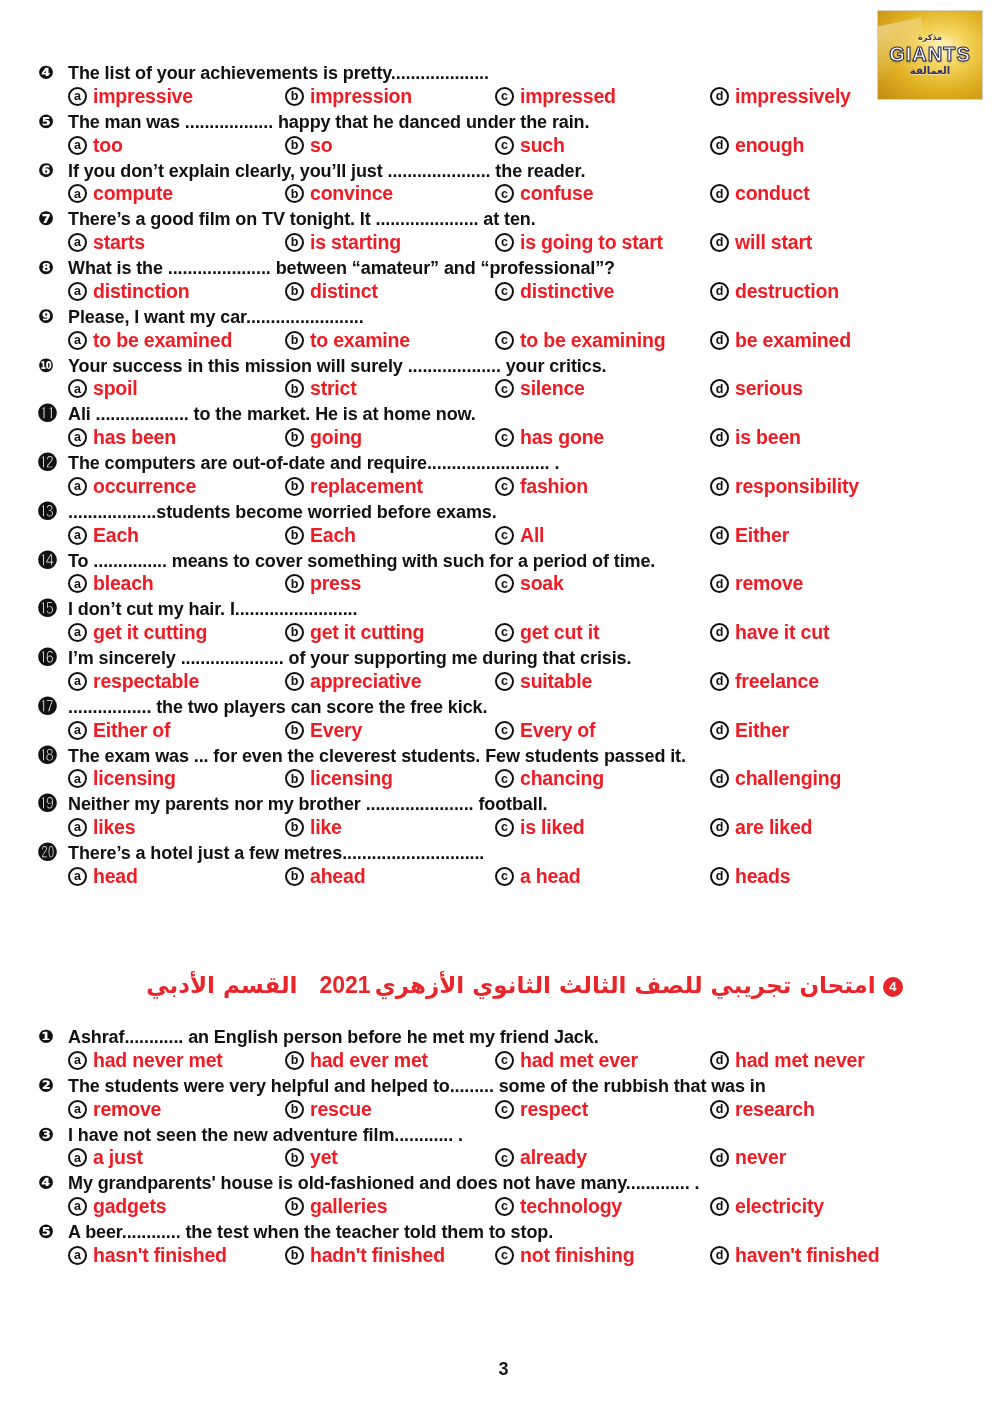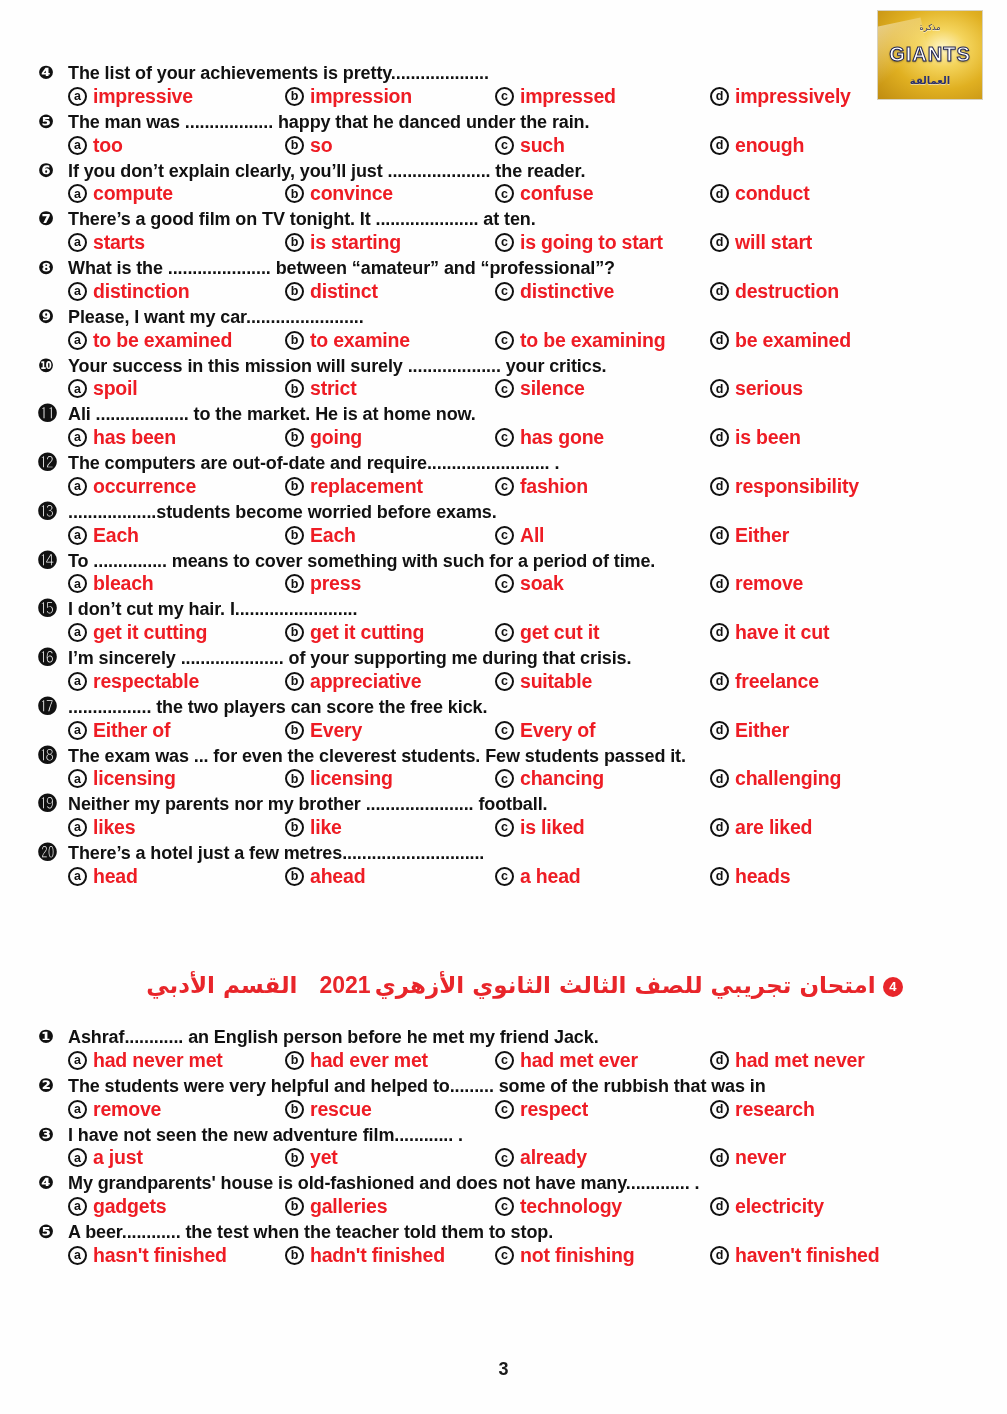--- a/index.html
+++ b/index.html
@@ -37,32 +37,32 @@
     inset: 0;
     display: flex;
     flex-direction: column;
     align-items: center;
     justify-content: center;
     line-height: 1;
   }
   .logo-arabic-top {
     font-size: 8px;
     color: #2a2f6b;
-    font-weight: normal;
+    font-weight: bold;
     letter-spacing: .5px;
     text-shadow: 0 1px 0 rgba(255,255,255,.6);
   }
   .logo-main {
     font-size: 20px;
     font-weight: bold;
     color: #ffffff;
     letter-spacing: 1px;
     -webkit-text-stroke: 1px #1d2150;
     text-shadow: 0 1px 2px rgba(0,0,0,.5);
-    margin: 12px 0;
+    margin: 2px 0;
   }
   .logo-arabic-bottom {
     font-size: 10px;
     color: #2a2f6b;
     font-weight: bold;
     text-shadow: 0 1px 0 rgba(255,255,255,.5);
   }
   .logo-shine {
     position: absolute;
     left: -10%;

